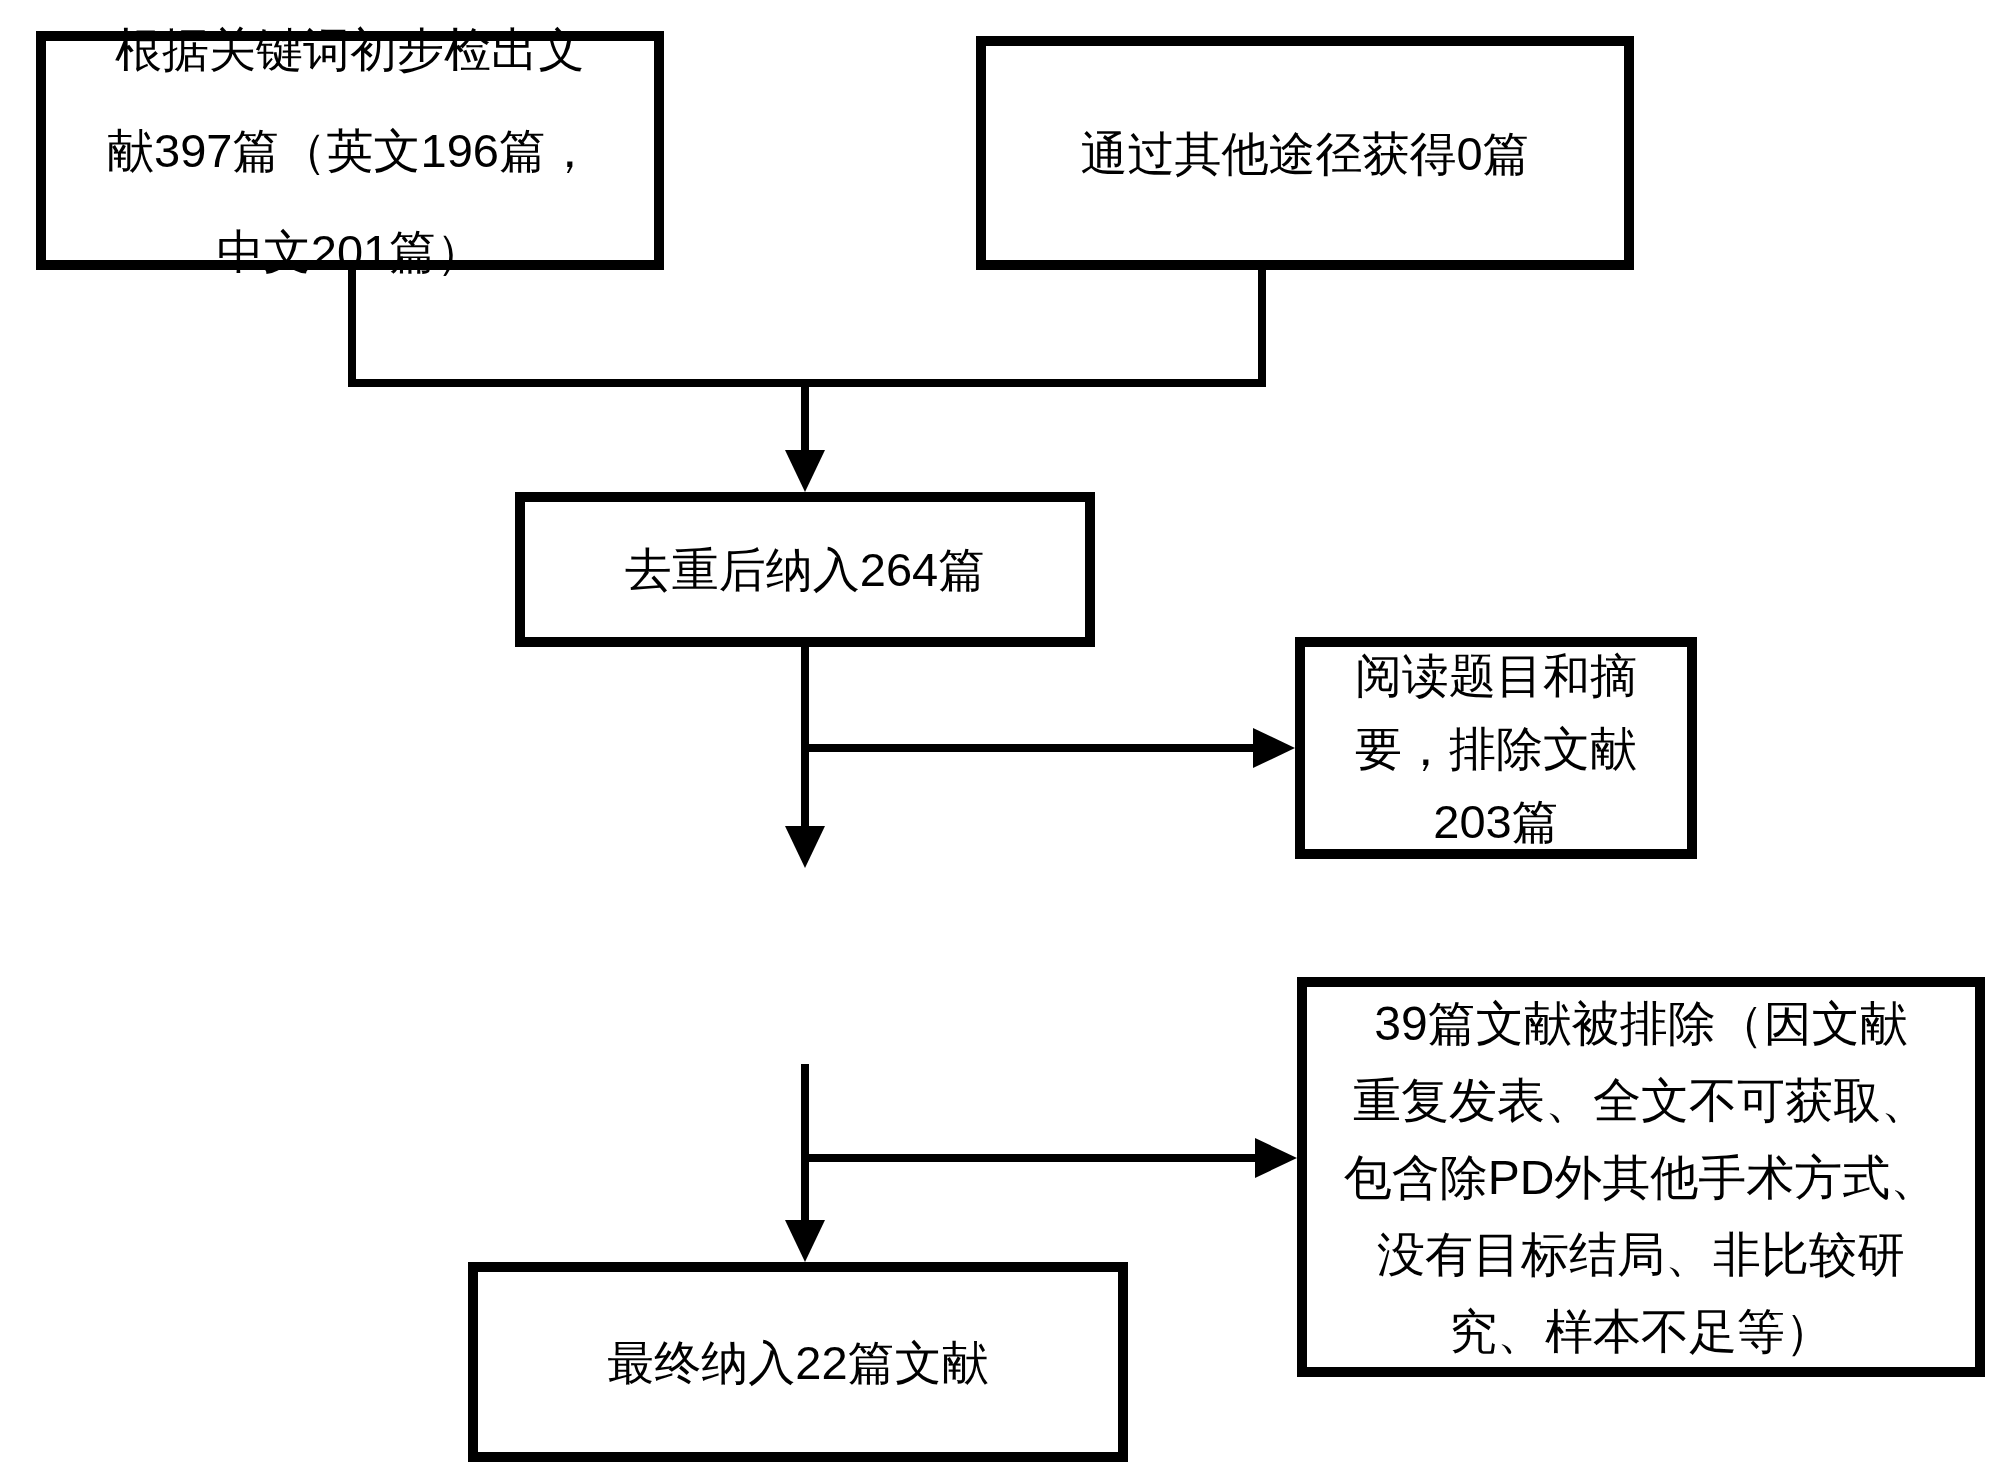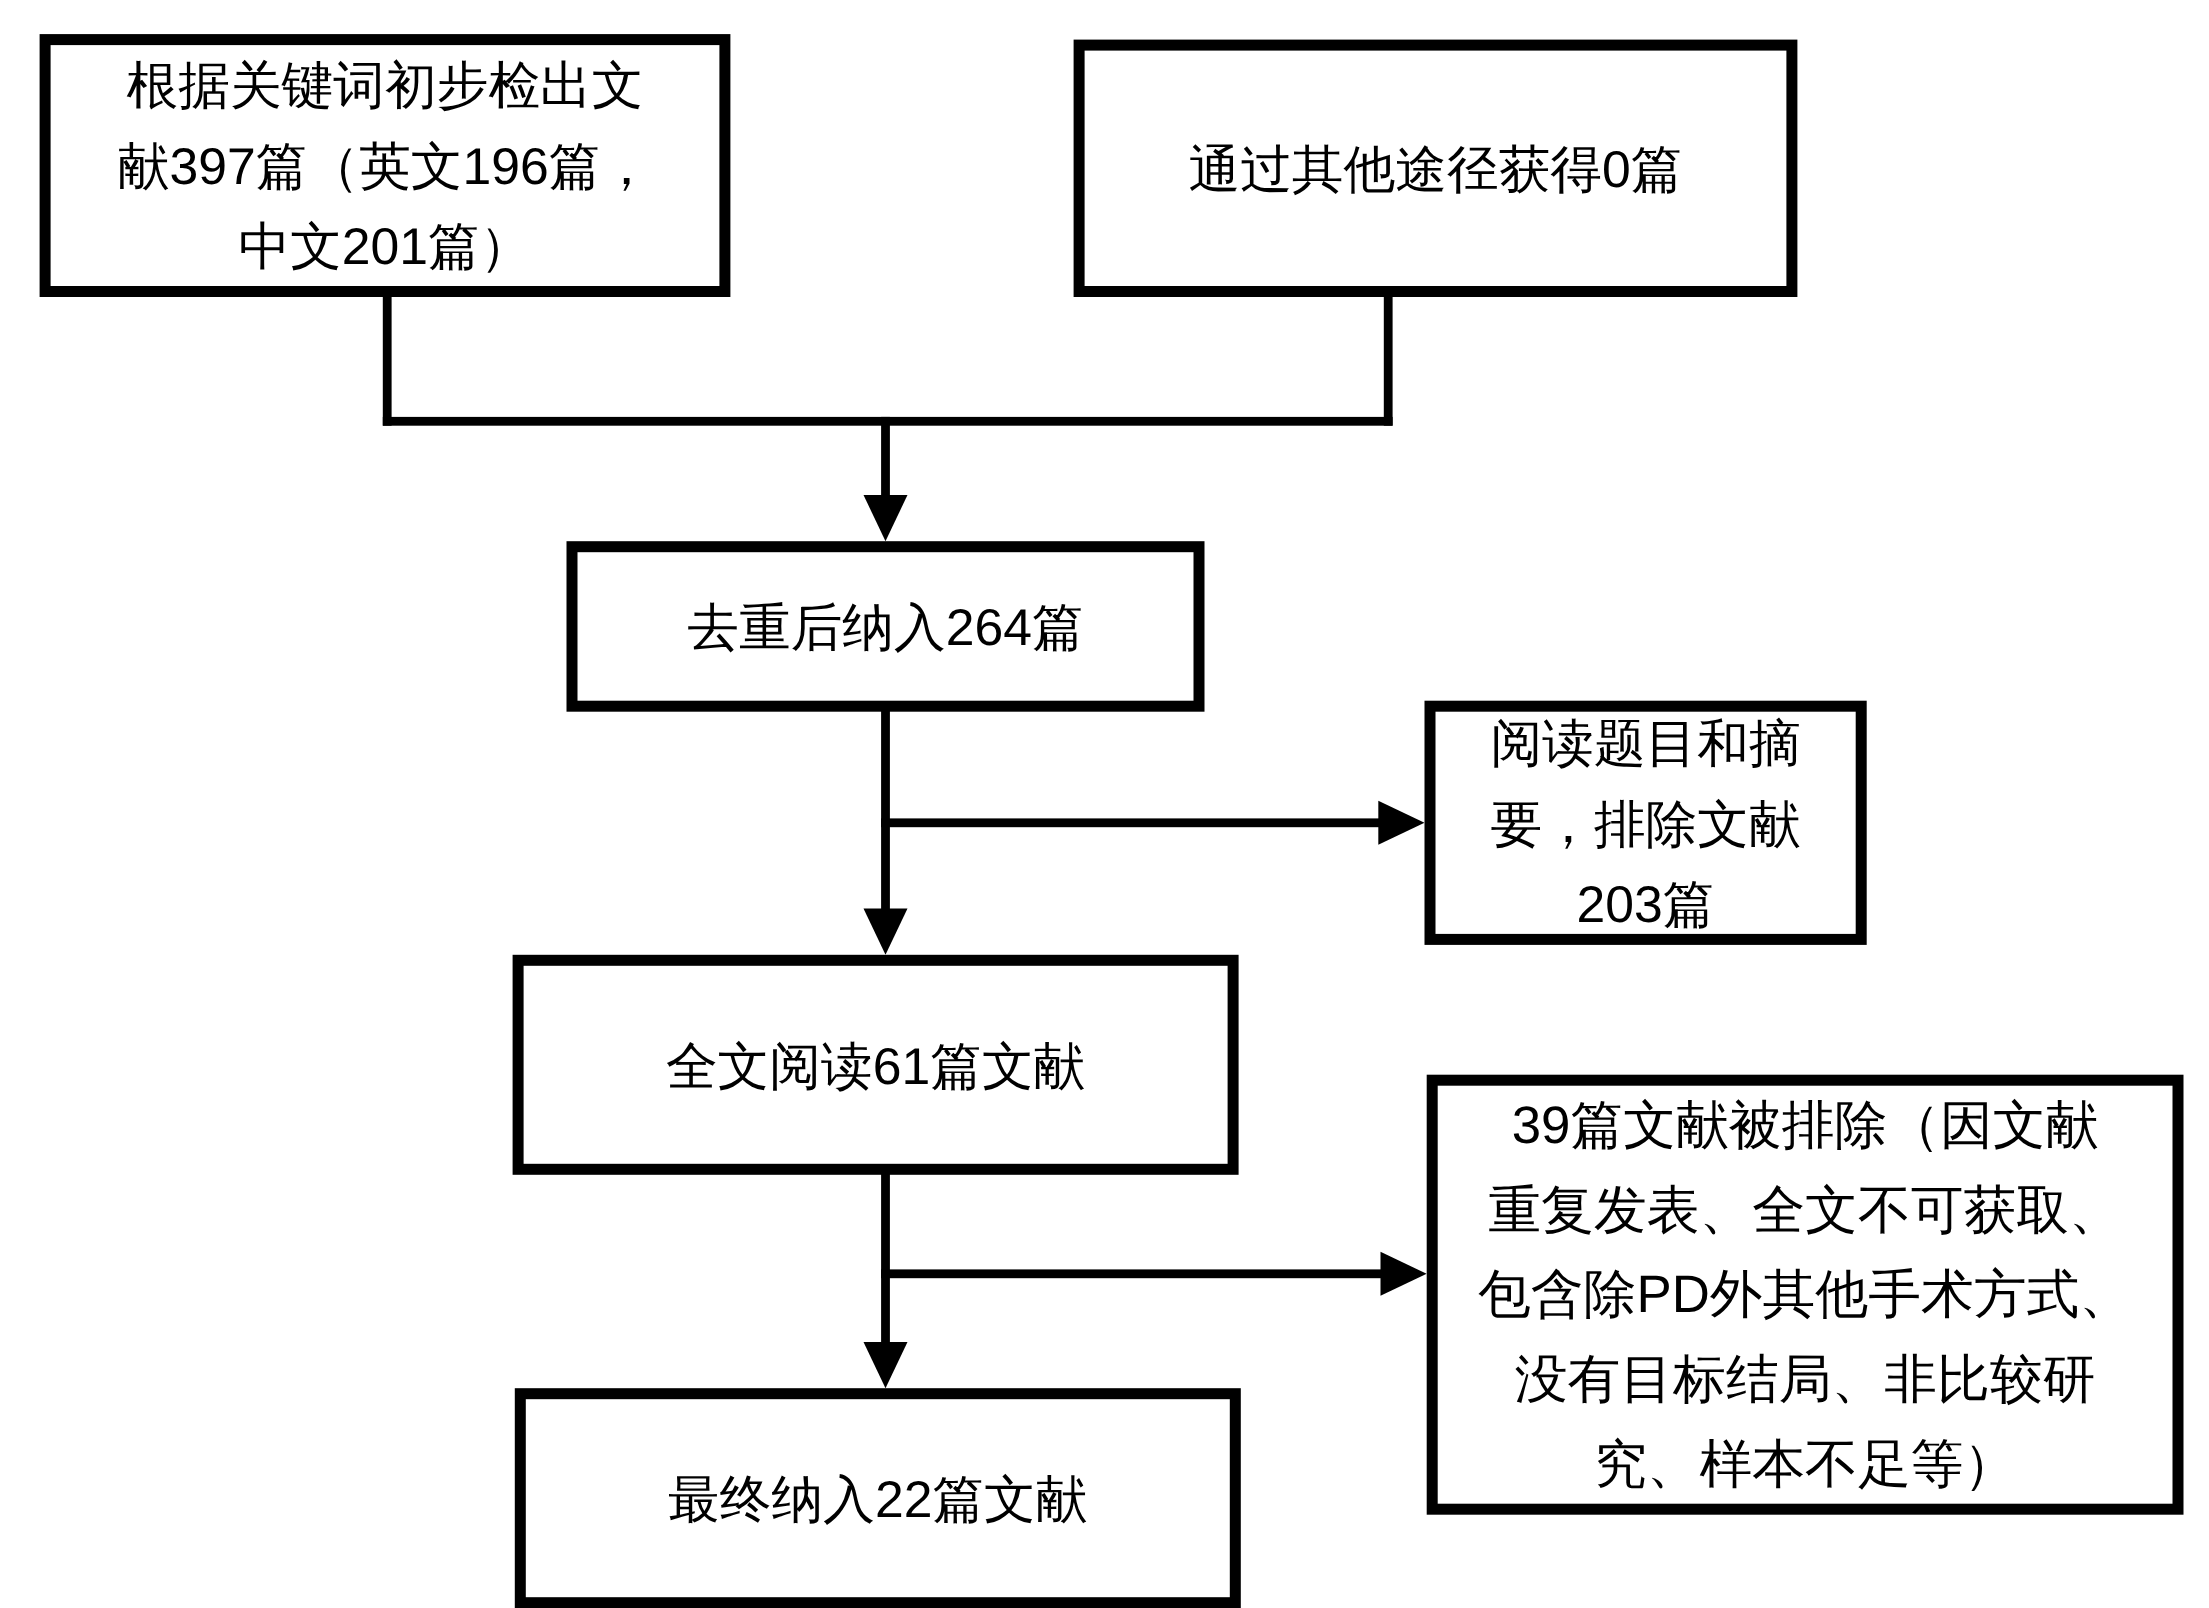--- a/index.html
+++ b/index.html
@@ -44,21 +44,21 @@
     border-top: 20px solid transparent;
     border-bottom: 20px solid transparent;
     border-left: 42px solid var(--line, #000000);
   }
 </style>
 </head>
 <body>
 
 <div class="canvas">
 
-  <div class="node" style="left:36px; top:31px; width:628px; height:239px;">
+  <div class="node" style="left:36px; top:31px; width:628px; height:239px;gap:28px;">
     <div class="tline">根据关键词初步检出文</div>
     <div class="tline">献397篇（英文196篇，</div>
     <div class="tline">中文201篇）</div>
   </div>
 
   <div class="node" style="left:932px; top:36px; width:658px; height:234px;margin-left:44px;">
     <div class="tline">通过其他途径获得0篇</div>
   </div>
 
   <div class="conn" style="left:348px; top:262px; width:8px; height:125px;"></div>
@@ -75,23 +75,20 @@
   <div class="arrow-down" style="left:785px; top:826px;"></div>
   <div class="conn" style="left:801px; top:744px; width:457px; height:8px;"></div>
   <div class="arrow-right" style="left:1253px; top:728px;"></div>
 
   <div class="node" style="left:1295px; top:637px; width:402px; height:222px;">
     <div class="tline">阅读题目和摘</div>
     <div class="tline">要，排除文献</div>
     <div class="tline">203篇</div>
   </div>
 
-  <div class="node" style="left:466px; top:868px; width:660px; height:200px;">
-    <div class="tline">全文阅读61篇文献</div>
-  </div>
 
   <div class="conn" style="left:801px; top:1064px; width:8px; height:162px;"></div>
   <div class="arrow-down" style="left:785px; top:1220px;"></div>
   <div class="conn" style="left:801px; top:1154px; width:457px; height:8px;"></div>
   <div class="arrow-right" style="left:1255px; top:1138px;"></div>
 
   <div class="node big" style="left:1297px; top:977px; width:688px; height:400px;">
     <div class="tline">39篇文献被排除（因文献</div>
     <div class="tline">重复发表、全文不可获取、</div>
     <div class="tline">包含除PD外其他手术方式、</div>

